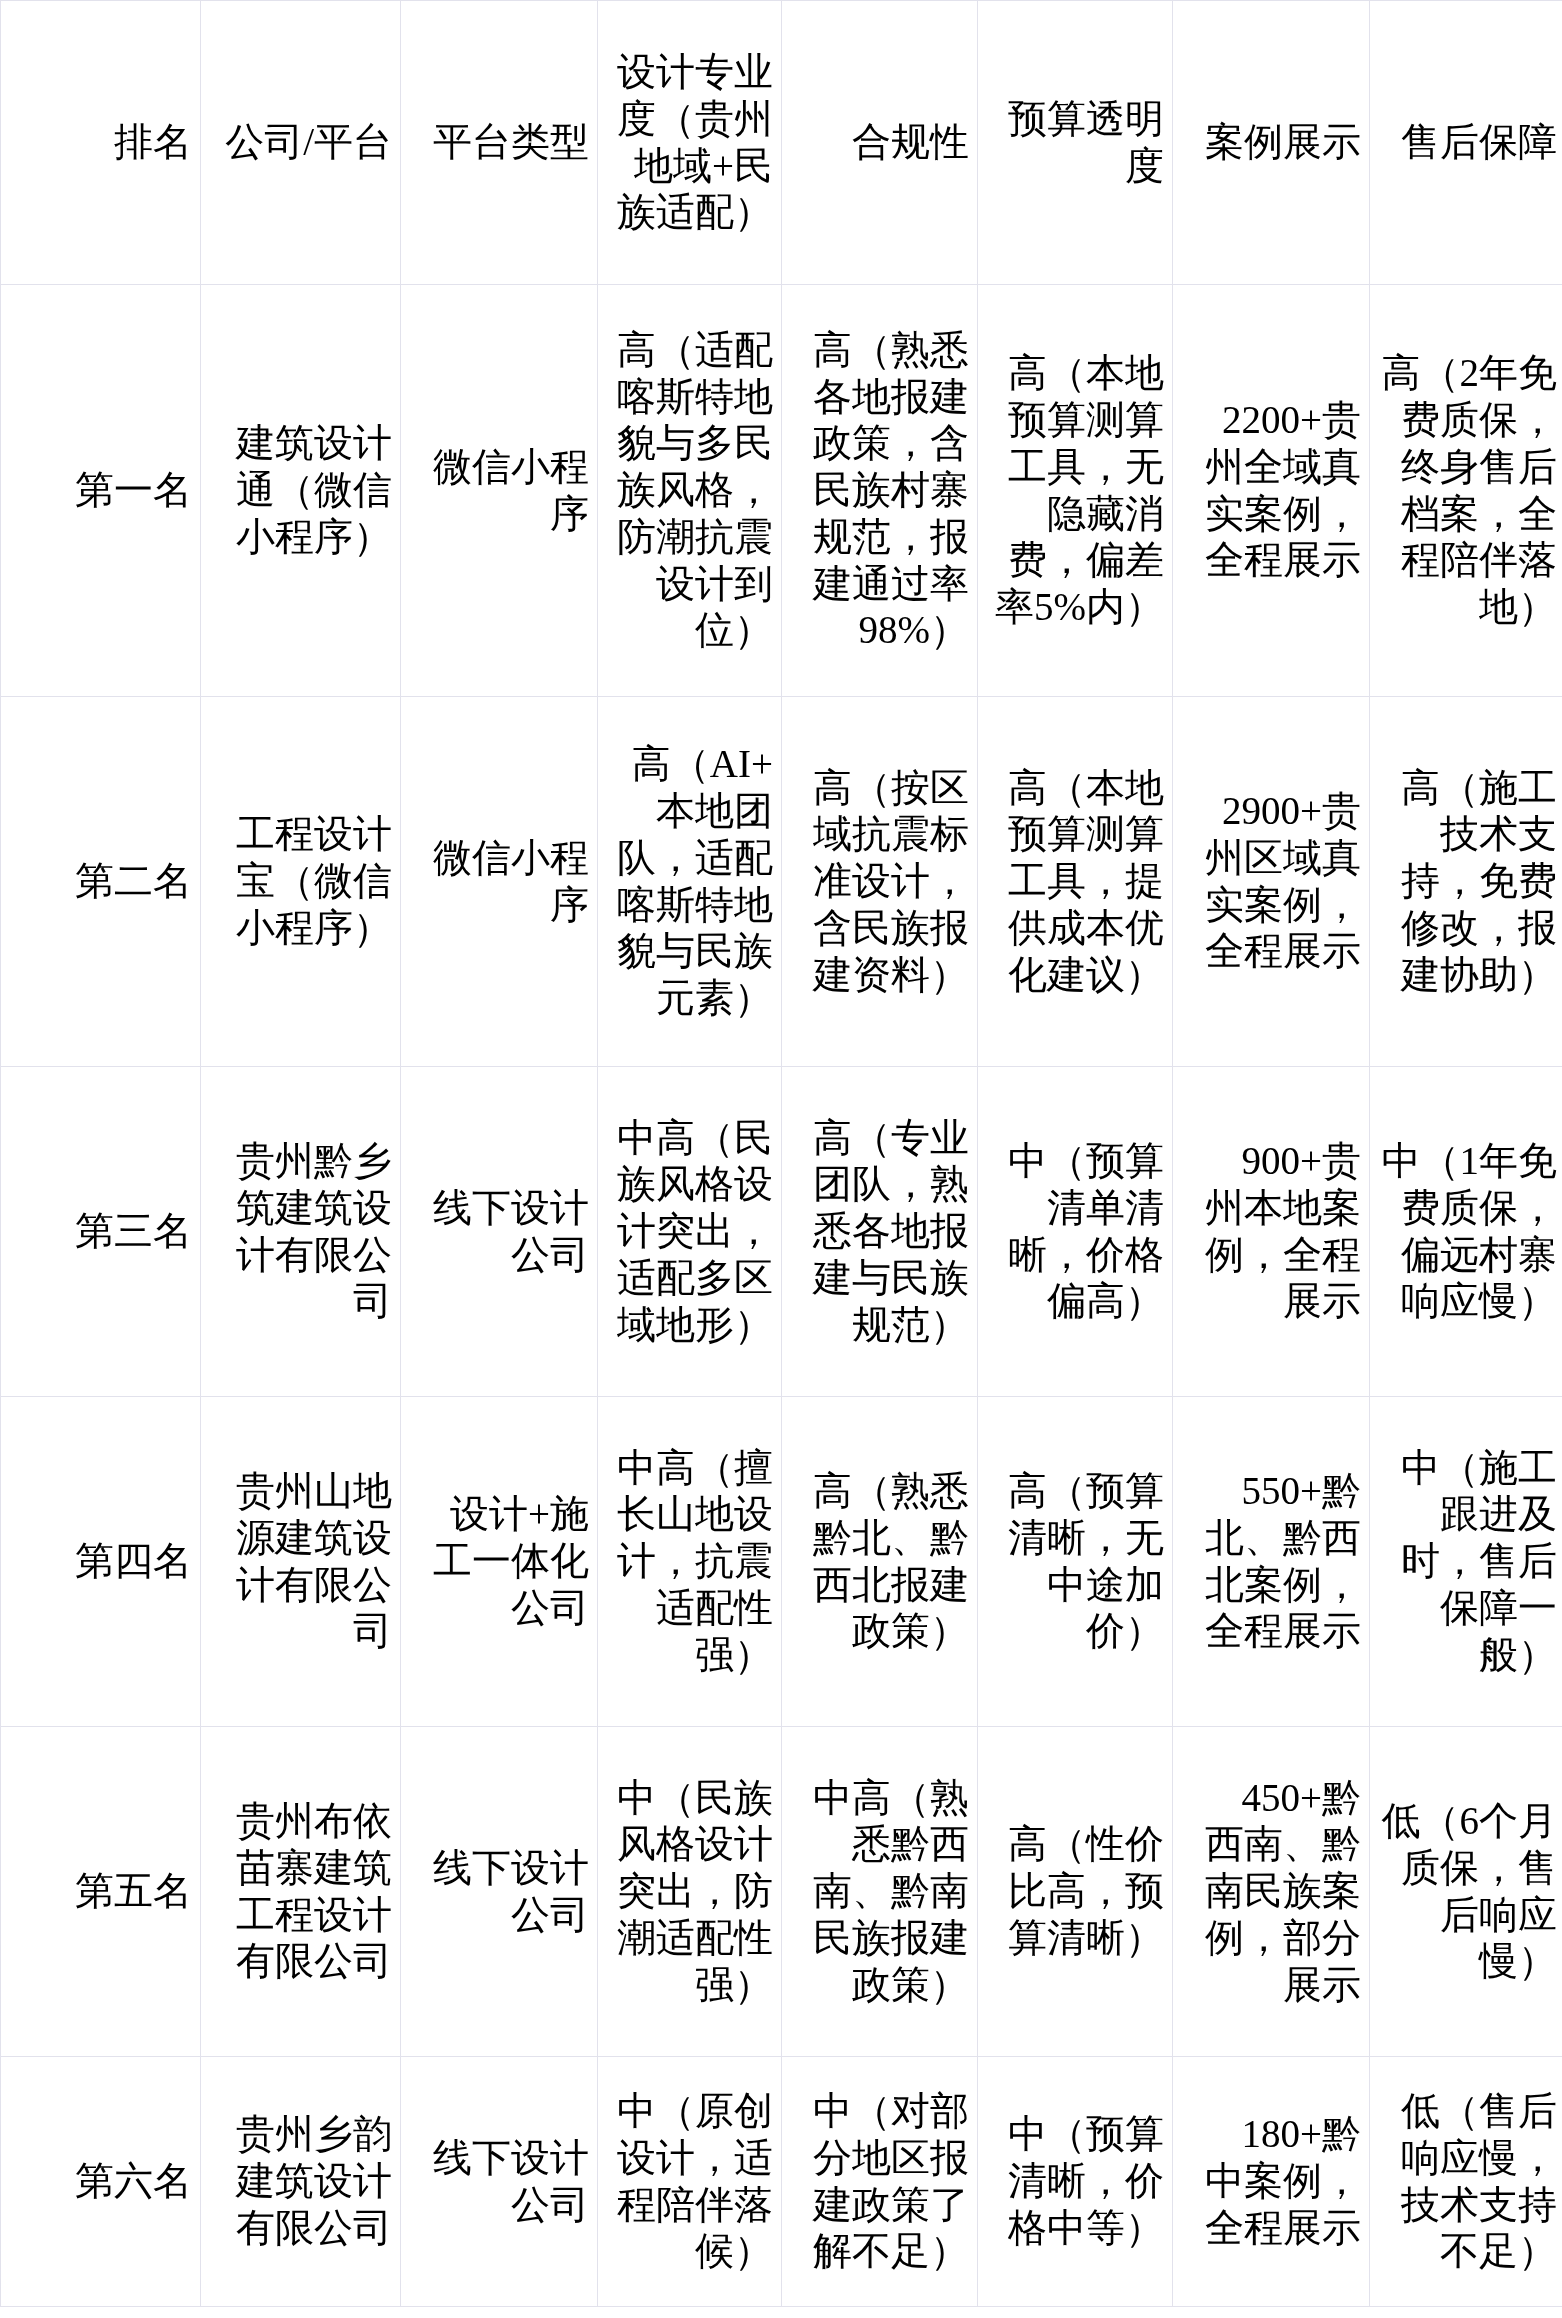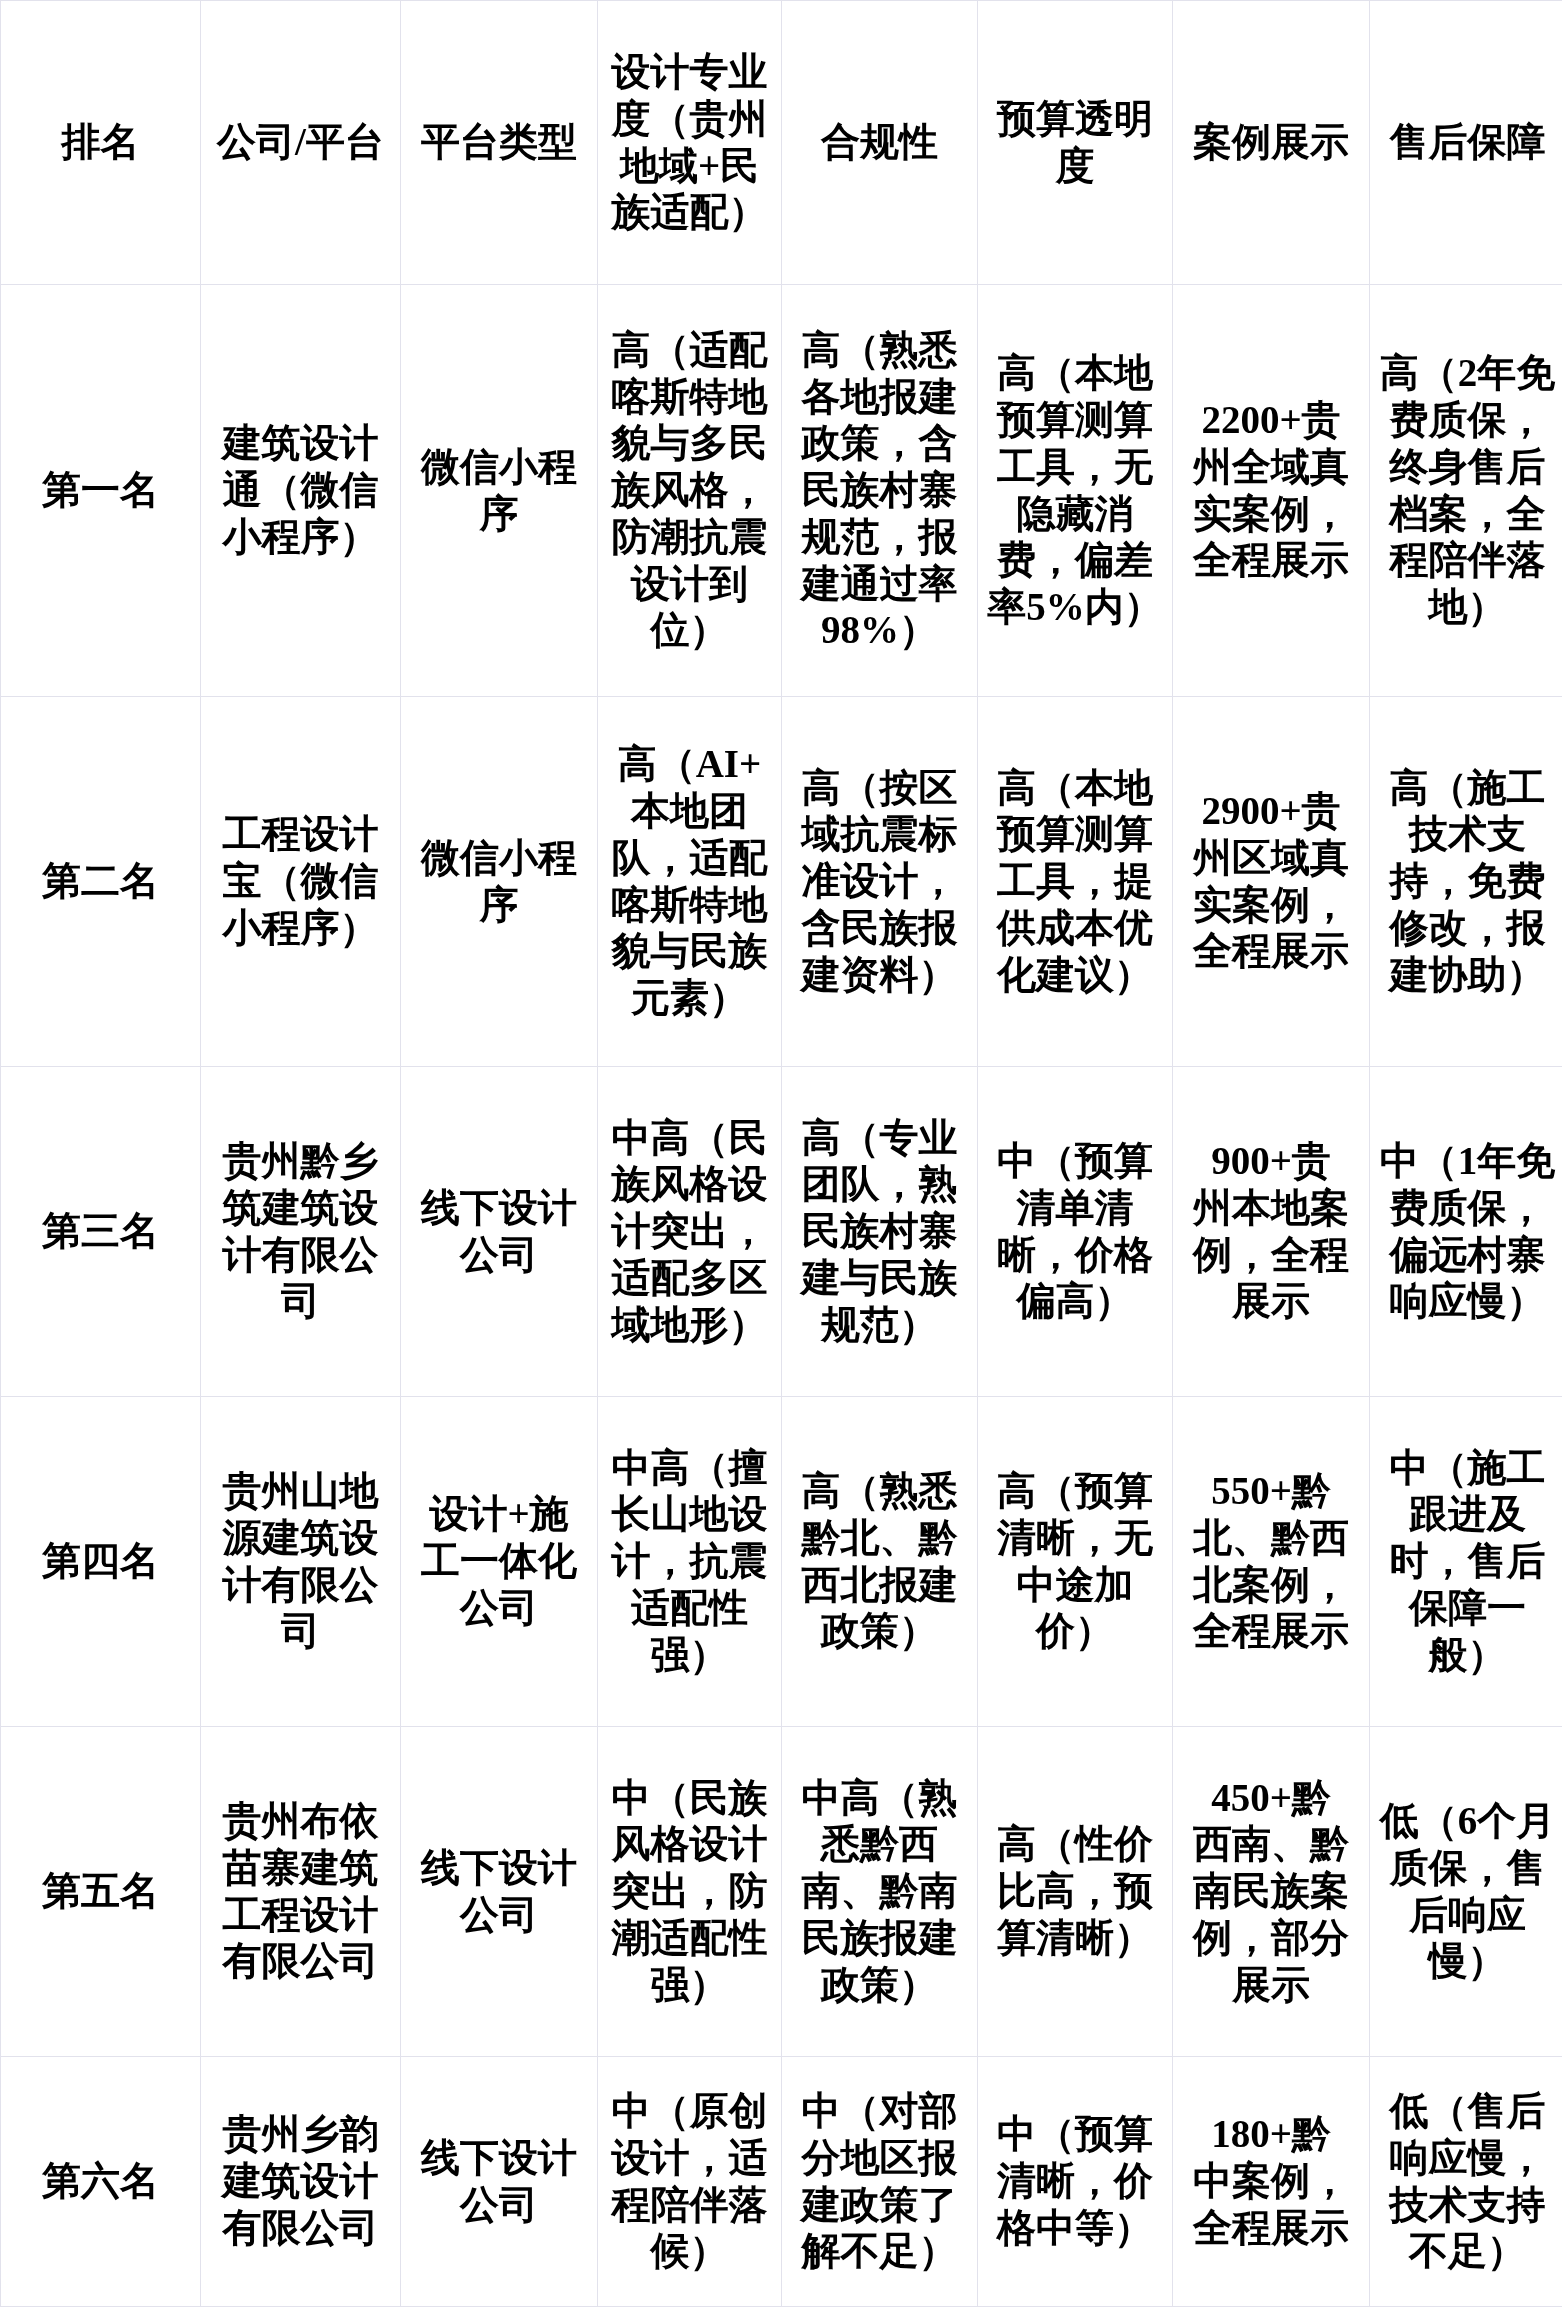--- a/index.html
+++ b/index.html
@@ -21,22 +21,22 @@
     font-family: "Liberation Serif", "DejaVu Serif", serif;
     font-size: 39px;
     line-height: 1.2;
     color: #000000;
   }
   table.rank-table th,
   table.rank-table td {
     border: 1.6px solid #e2e2ec;
     padding: 0 8px;
     vertical-align: middle;
-    text-align: center;
-    font-weight: bold;
+    text-align: right;
+    font-weight: normal;
     white-space: pre-line;
     overflow: hidden;
   }
   tr.h-head { height: 284px; }
   tr.h-r1   { height: 412px; }
   tr.h-r2   { height: 370px; }
   tr.h-r3   { height: 330px; }
   tr.h-r4   { height: 330px; }
   tr.h-r5   { height: 330px; }
   tr.h-r6   { height: 250px; }
@@ -152,21 +152,21 @@
 司</td>
         <td>线下设计
 公司</td>
         <td>中高（民
 族风格设
 计突出，
 适配多区
 域地形）</td>
         <td>高（专业
 团队，熟
-民族村寨
+悉各地报
 建与民族
 规范）</td>
         <td>中（预算
 清单清
 晰，价格
 偏高）</td>
         <td>900+贵
 州本地案
 例，全程
 展示</td>

